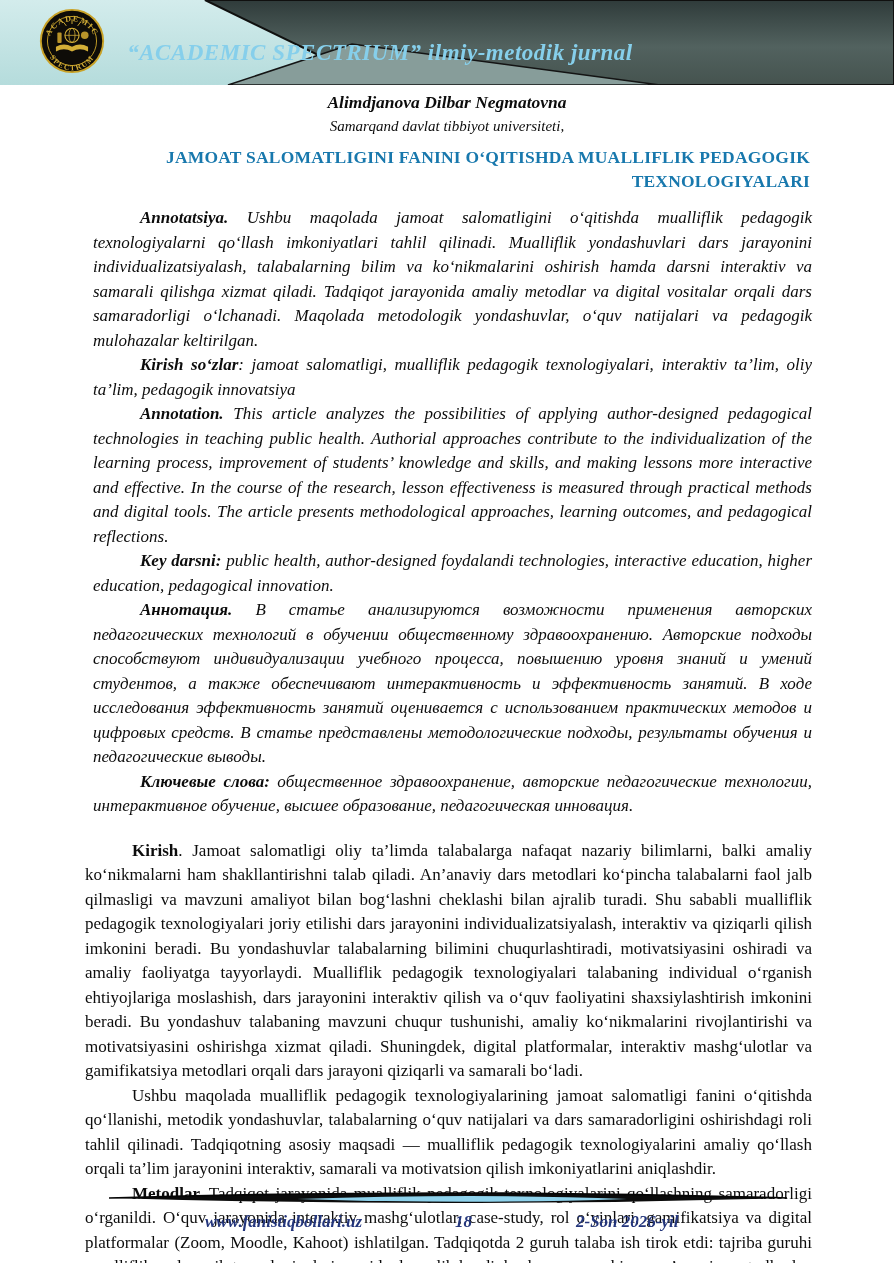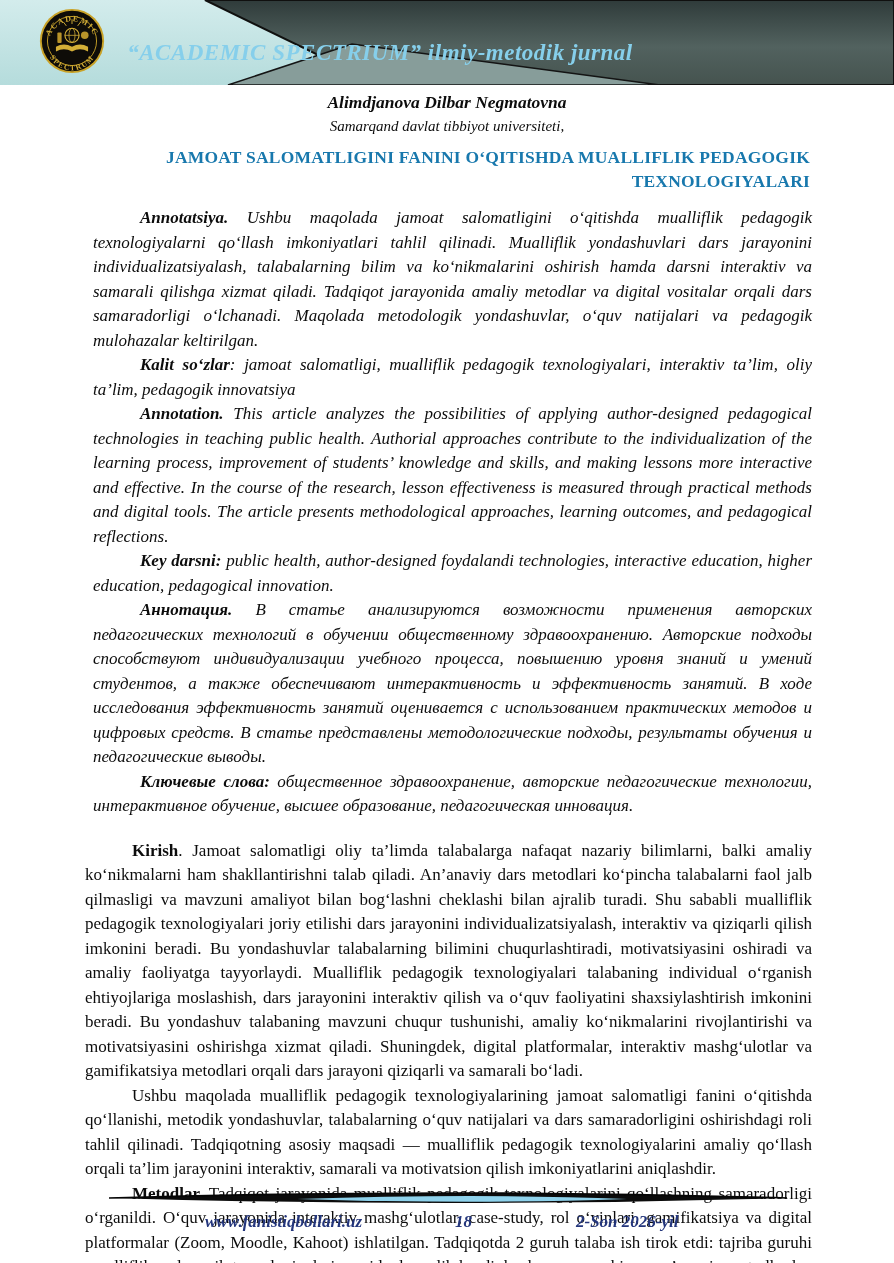--- a/index.html
+++ b/index.html
@@ -101,21 +101,21 @@
 
   <div class="byline">
     <div class="author">Alimdjanova Dilbar Negmatovna</div>
     <div class="affiliation">Samarqand davlat tibbiyot universiteti,</div>
   </div>
 
   <div class="article-title">JAMOAT SALOMATLIGINI FANINI O‘QITISHDA MUALLIFLIK PEDAGOGIK TEXNOLOGIYALARI</div>
 
   <div class="content">
     <p class="par it"><span class="lead-bi">Annotatsiya.</span><span> Ushbu maqolada jamoat salomatligini o‘qitishda mualliflik pedagogik texnologiyalarni qo‘llash imkoniyatlari tahlil qilinadi. Mualliflik yondashuvlari dars jarayonini individualizatsiyalash, talabalarning bilim va ko‘nikmalarini oshirish hamda darsni interaktiv va samarali qilishga xizmat qiladi. Tadqiqot jarayonida amaliy metodlar va digital vositalar orqali dars samaradorligi o‘lchanadi. Maqolada metodologik yondashuvlar, o‘quv natijalari va pedagogik mulohazalar keltirilgan.</span></p>
-    <p class="par it"><span class="lead-bi">Kalit so‘zlar</span><span>: jamoat salomatligi, mualliflik pedagogik texnologiyalari, interaktiv ta’lim, oliy ta’lim, pedagogik innovatsiya</span></p>
+    <p class="par it"><span class="lead-bi">Kirish so‘zlar</span><span>: jamoat salomatligi, mualliflik pedagogik texnologiyalari, interaktiv ta’lim, oliy ta’lim, pedagogik innovatsiya</span></p>
     <p class="par it"><span class="lead-bi">Annotation.</span><span> This article analyzes the possibilities of applying author-designed pedagogical technologies in teaching public health. Authorial approaches contribute to the individualization of the learning process, improvement of students’ knowledge and skills, and making lessons more interactive and effective. In the course of the research, lesson effectiveness is measured through practical methods and digital tools. The article presents methodological approaches, learning outcomes, and pedagogical reflections.</span></p>
     <p class="par it"><span class="lead-bi">Key darsni:</span><span> public health, author-designed foydalandi technologies, interactive education, higher education, pedagogical innovation.</span></p>
     <p class="par it"><span class="lead-bi">Аннотация.</span><span> В статье анализируются возможности применения авторских педагогических технологий в обучении общественному здравоохранению. Авторские подходы способствуют индивидуализации учебного процесса, повышению уровня знаний и умений студентов, а также обеспечивают интерактивность и эффективность занятий. В ходе исследования эффективность занятий оценивается с использованием практических методов и цифровых средств. В статье представлены методологические подходы, результаты обучения и педагогические выводы.</span></p>
     <p class="par it"><span class="lead-bi">Ключевые слова:</span><span> общественное здравоохранение, авторские педагогические технологии, интерактивное обучение, высшее образование, педагогическая инновация.</span></p>
     <p class="par gap-top"><span class="lead-b">Kirish</span><span>. Jamoat salomatligi oliy ta’limda talabalarga nafaqat nazariy bilimlarni, balki amaliy ko‘nikmalarni ham shakllantirishni talab qiladi. An’anaviy dars metodlari ko‘pincha talabalarni faol jalb qilmasligi va mavzuni amaliyot bilan bog‘lashni cheklashi bilan ajralib turadi. Shu sababli mualliflik pedagogik texnologiyalari joriy etilishi dars jarayonini individualizatsiyalash, interaktiv va qiziqarli qilish imkonini beradi. Bu yondashuvlar talabalarning bilimini chuqurlashtiradi, motivatsiyasini oshiradi va amaliy faoliyatga tayyorlaydi. Mualliflik pedagogik texnologiyalari talabaning individual o‘rganish ehtiyojlariga moslashish, dars jarayonini interaktiv qilish va o‘quv faoliyatini shaxsiylashtirish imkonini beradi. Bu yondashuv talabaning mavzuni chuqur tushunishi, amaliy ko‘nikmalarini rivojlantirishi va motivatsiyasini oshirishga xizmat qiladi. Shuningdek, digital platformalar, interaktiv mashg‘ulotlar va gamifikatsiya metodlari orqali dars jarayoni qiziqarli va samarali bo‘ladi.</span></p>
     <p class="par"><span>Ushbu maqolada mualliflik pedagogik texnologiyalarining jamoat salomatligi fanini o‘qitishda qo‘llanishi, metodik yondashuvlar, talabalarning o‘quv natijalari va dars samaradorligini oshirishdagi roli tahlil qilinadi. Tadqiqotning asosiy maqsadi — mualliflik pedagogik texnologiyalarini amaliy qo‘llash orqali ta’lim jarayonini interaktiv, samarali va motivatsion qilish imkoniyatlarini aniqlashdir.</span></p>
     <p class="par"><span class="lead-b">Metodlar.</span><span> Tadqiqot jarayonida mualliflik pedagogik texnologiyalarini qo‘llashning samaradorligi o‘rganildi. O‘quv jarayonida interaktiv mashg‘ulotlar, case-study, rol o‘yinlari, gamifikatsiya va digital platformalar (Zoom, Moodle, Kahoot) ishlatilgan. Tadqiqotda 2 guruh talaba ish tirok etdi: tajriba guruhi mualliflik pedagogik texnologiyalari asosida dars olib bordi, boshqaruv guruhi esa an’anaviy metodlardan foydalandi. Natijalarni baholash uchun testlar, amaliy mashqlar va</span></p>
   </div>
 
   <svg class="divider" viewBox="0 0 682 16">

